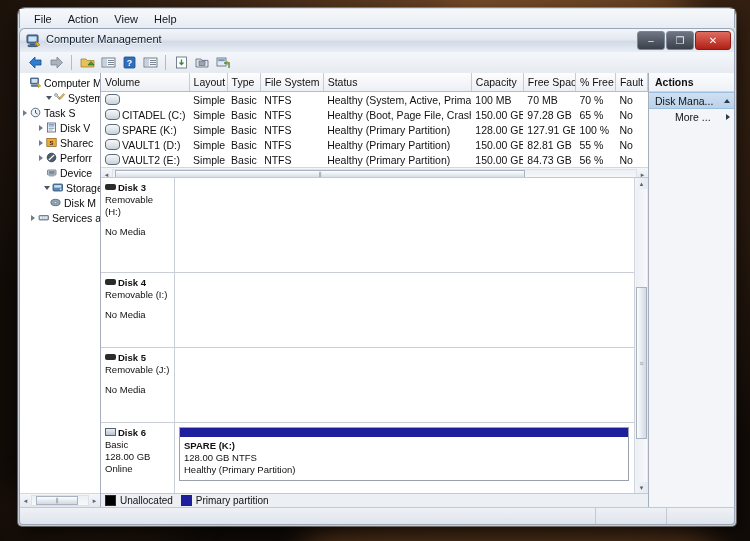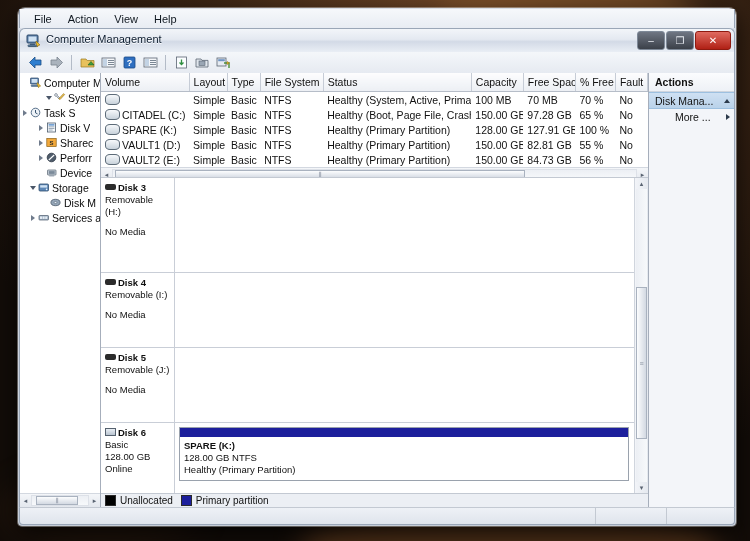--- a/index.html
+++ b/index.html
@@ -332,21 +332,21 @@
           <span class="tico">
             <svg width="12" height="11" viewBox="0 0 12 11">
               <rect x="1.5" y="3" width="8.5" height="5" rx=".6" fill="#c7d0da" stroke="#55616e" stroke-width=".7"></rect>
               <rect x="2.8" y="4.1" width="5.9" height="2.8" fill="#7b8a99"></rect>
               <rect x="3.2" y="8.3" width="5" height="1.1" fill="#8b97a5"></rect>
             </svg>
           </span>
           <span class="tlbl">Device</span>
         </div>
 
-        <div class="trow" style="padding-left:8px">
+        <div class="trow" style="padding-left:22px">
           <span class="tw">
               <i class="arrow-o"></i>
             </span>
           <span class="tico">
             <svg width="12" height="11" viewBox="0 0 12 11">
               <rect x="1" y="2" width="9.5" height="7" rx="1" fill="#5c86b5" stroke="#2f4b6d" stroke-width=".8"></rect>
               <rect x="2.2" y="3.2" width="7" height="2.4" fill="#cfe2f3"></rect>
               <circle cx="8.6" cy="7.4" r=".8" fill="#e8f2fb"></circle>
             </svg>
           </span>

